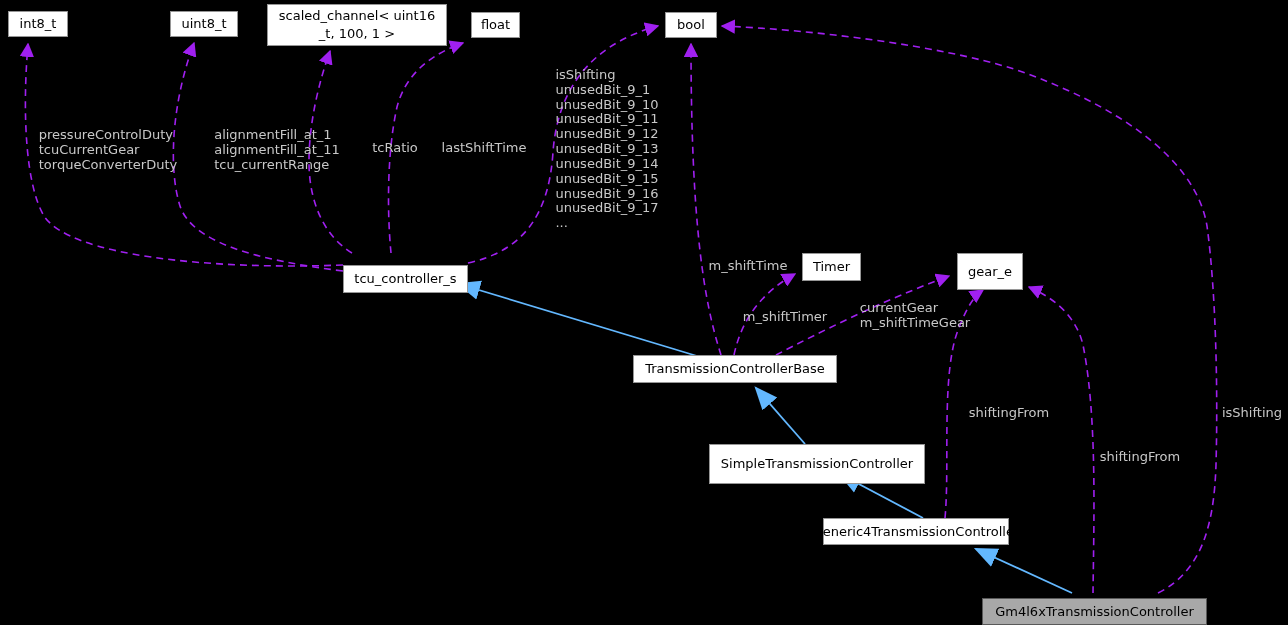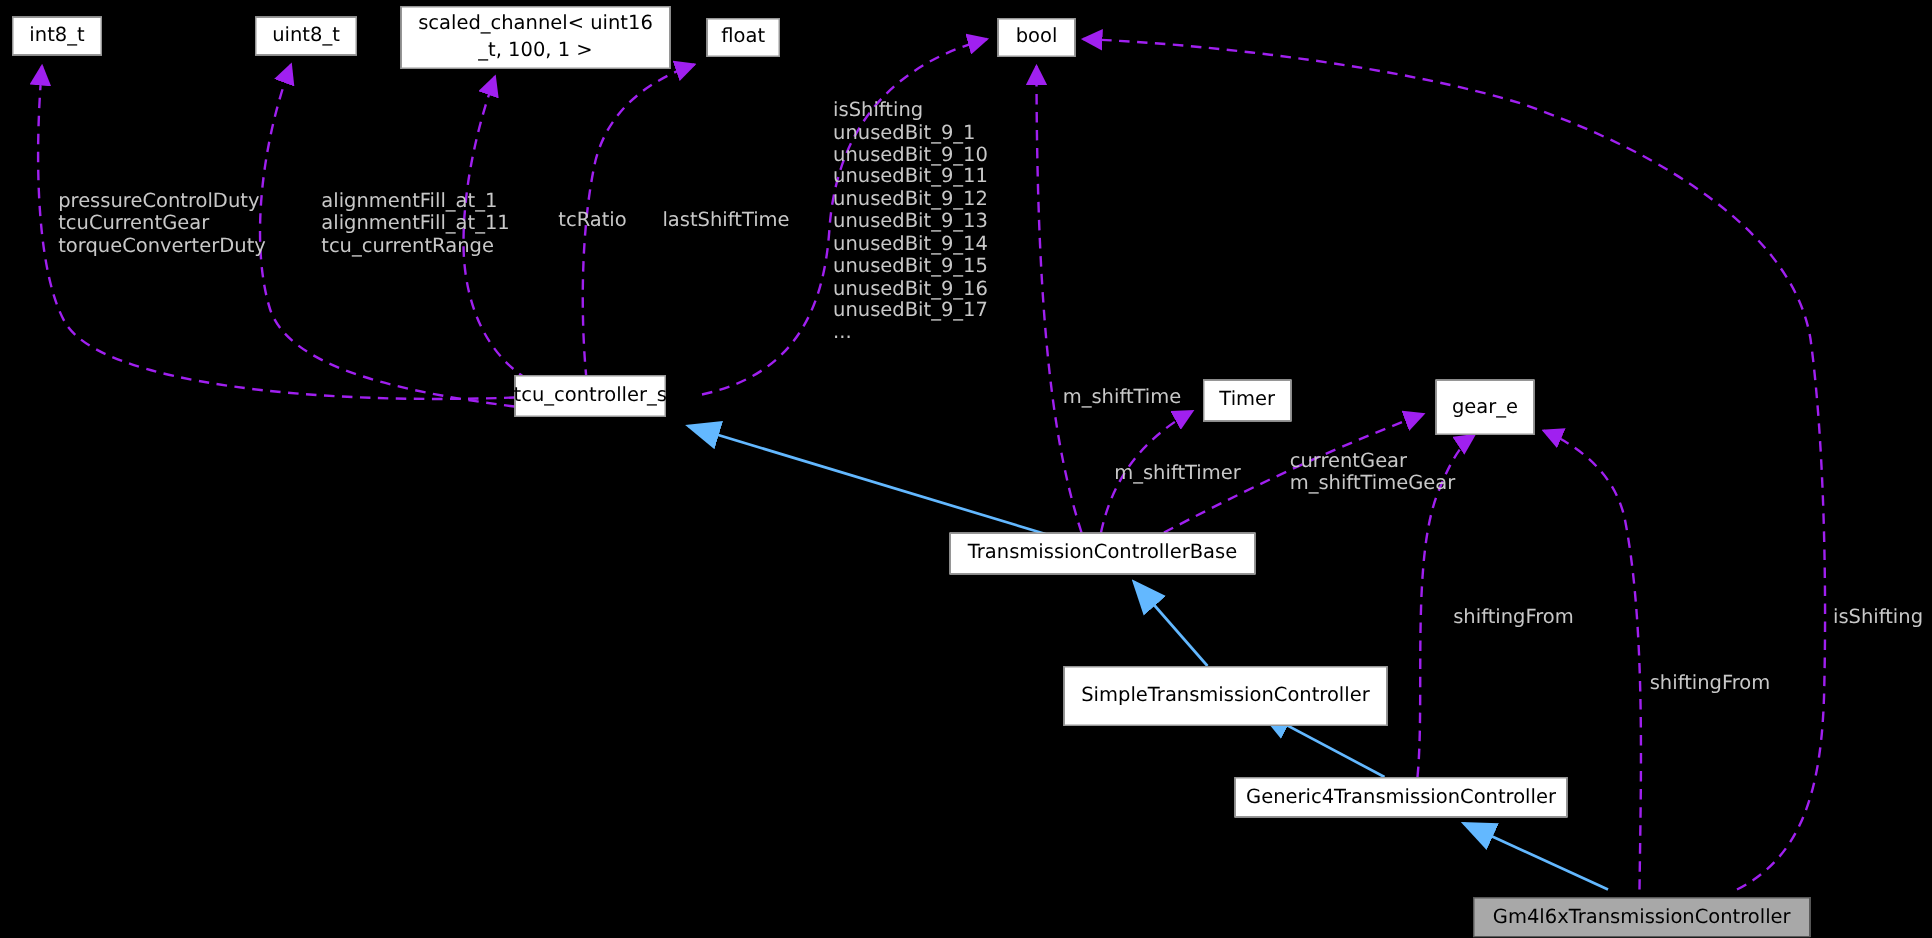--- a/index.html
+++ b/index.html
@@ -69,26 +69,26 @@
     <path class="edge inherit" d="M 923 518 L 840 474" marker-end="url(#m-inherit)" stroke="#63b8ff"></path>
     <path class="edge inherit" d="M 1072 593 L 976 549" marker-end="url(#m-inherit)" stroke="#63b8ff"></path>
   </svg>
 
   <div class="node" style="left:8px;top:11px;width:60px;height:26px">int8_t</div>
   <div class="node" style="left:170px;top:11px;width:68px;height:26px">uint8_t</div>
   <div class="node" style="left:267px;top:4px;width:180px;height:42px">scaled_channel&lt; uint16
 _t, 100, 1 &gt;</div>
   <div class="node" style="left:471px;top:12px;width:49px;height:26px">float</div>
   <div class="node" style="left:665px;top:12px;width:52px;height:26px">bool</div>
-  <div class="node" style="left:343px;top:250px;width:101px;height:28px">tcu_controller_s</div>
+  <div class="node" style="left:343px;top:265px;width:125px;height:28px">tcu_controller_s</div>
   <div class="node" style="left:802px;top:253px;width:59px;height:28px">Timer</div>
   <div class="node" style="left:957px;top:253px;width:66px;height:37px">gear_e</div>
   <div class="node" style="left:633px;top:355px;width:204px;height:28px">TransmissionControllerBase</div>
   <div class="node" style="left:709px;top:444px;width:216px;height:40px">SimpleTransmissionController</div>
-  <div class="node" style="left:823px;top:518px;width:222px;height:27px">Generic4TransmissionController</div>
+  <div class="node" style="left:823px;top:518px;width:186px;height:27px">Generic4TransmissionController</div>
   <div class="node highlight" style="left:982px;top:598px;width:225px;height:27px">Gm4l6xTransmissionController</div>
 
   <div class="edge-label" style="left:108px;top:150px">pressureControlDuty
 tcuCurrentGear
 torqueConverterDuty</div>
   <div class="edge-label" style="left:277px;top:150px">alignmentFill_at_1
 alignmentFill_at_11
 tcu_currentRange</div>
   <div class="edge-label" style="left:395px;top:148px">tcRatio</div>
   <div class="edge-label" style="left:484px;top:148px">lastShiftTime</div>

